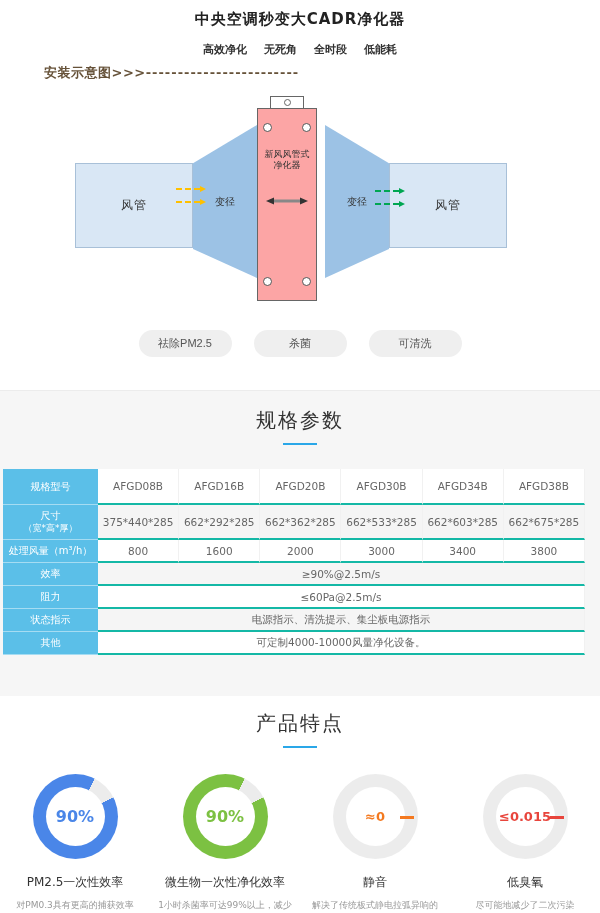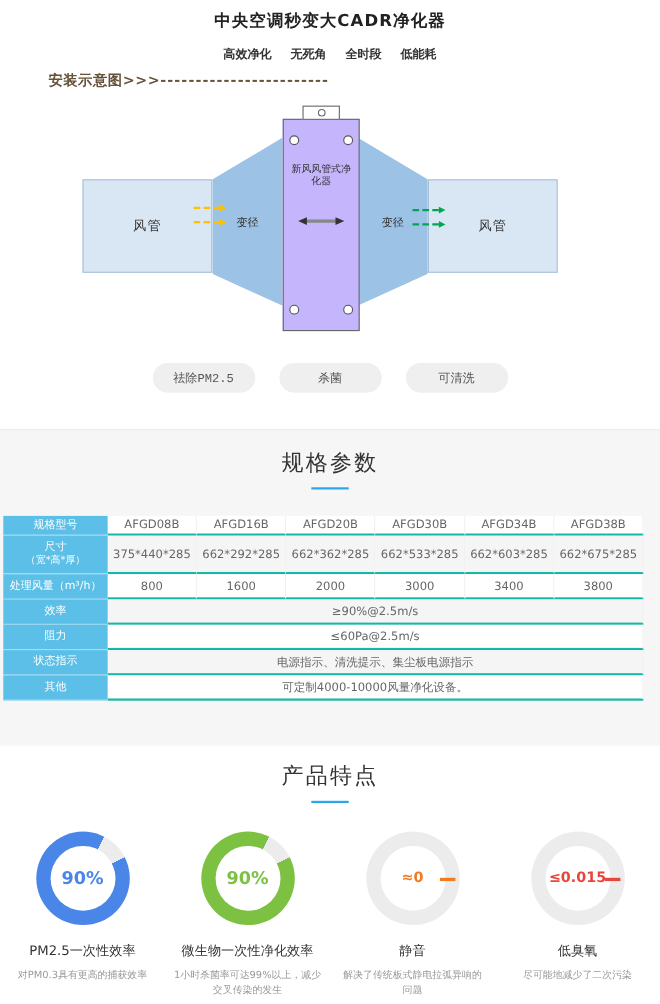--- a/index.html
+++ b/index.html
@@ -25,22 +25,22 @@
     font-size:12px; color:#333; letter-spacing:1px;
   }
   .duct.left { left:75px; } .duct.right { left:389px; }
   .trap {
     position:absolute; width:64px; height:153px; top:39px; background:#9cc2e5;
     display:flex; align-items:center; justify-content:center; font-size:10px; color:#333;
   }
   .trap.left  { left:193px; clip-path:polygon(0 25%, 100% 0, 100% 100%, 0 81%); }
   .trap.right { left:325px; clip-path:polygon(0 0, 100% 25%, 100% 81%, 0 100%); }
   .device {
-    position:absolute; left:257px; top:22px; width:70px; height:193px;
-    background:#c4b5fd; border:1px solid #666; z-index:2;
+    position:absolute; left:257px; top:22px; width:60px; height:193px;
+    background:#fca5a5; border:1px solid #666; z-index:2;
   }
   .device-topbox {
     position:absolute; top:-13px; left:50%; transform:translateX(-50%);
     width:34px; height:13px; background:#fff; border:1px solid #666;
     display:flex; align-items:center; justify-content:center;
   }
   .device-topbox .knob { width:7px; height:7px; border:1px solid #666; border-radius:50%; }
   .bolt { position:absolute; width:9px; height:9px; border:1px solid #555; border-radius:50%; background:#fff; }
   .bolt.tl { left:5px; top:14px; } .bolt.tr { right:5px; top:14px; }
   .bolt.bl { left:5px; bottom:14px; } .bolt.br { right:5px; bottom:14px; }
@@ -58,39 +58,39 @@
     position:absolute; right:0; top:0; width:0; height:0;
     border-left:6px solid #ffc000; border-top:3.5px solid transparent; border-bottom:3.5px solid transparent;
   }
   .dash-arrow.green .line { border-top-color:#00a651; }
   .dash-arrow.green .head { border-left-color:#00a651; }
   
   .tags-row { margin-top:16px; padding-bottom:33px; display:flex; justify-content:center; gap:22px; }
   .tag-pill {
     min-width:93px; height:27px; padding:0 18px; background:#efefef; border:none;
     border-radius:14px; font-size:11px; color:#555; display:flex; align-items:center; justify-content:center;
-    font-family:Liberation Mono, monospace; cursor:pointer;
+    font-family:Liberation Sans, sans-serif; cursor:pointer;
   }
   
   .specs-section { background:#f6f6f6; border-top:1px solid #ececec; padding:16px 0 41px; }
   .section-title { text-align:center; font-size:20px; color:#333; letter-spacing:2px; }
   .section-underline { width:34px; height:2px; background:#2aa7e8; margin:9px auto 0; }
   .spec-table { width:582px; margin:24px auto 0 3px; border-collapse:separate; border-spacing:0; table-layout:fixed; }
   .spec-table td { border-right:1px solid #f1f1f1; border-bottom:2px solid #14b8a6; text-align:center; vertical-align:middle; }
   .spec-table col.label-col { width:95px; }
   .spec-table .rowlabel {
     background:#5bbfe8; color:#fff; font-size:10px; border-right:none;
     border-bottom:1px solid rgba(255,255,255,0.45); line-height:12px;
   }
   .spec-table .rowlabel .sub { font-size:9px; display:block; }
   .row-white td { background:#fff; }
   .row-gray  td { background:#f5f5f5; }
   .row-gray  td.rowlabel, .row-white td.rowlabel { background:#5bbfe8; }
   .spec-table .cell { font-size:10.5px; color:#666; }
-  .r-head td { height:18px; }
+  .r-head td { height:36px; }
   .r-size td { height:35px; }
   .r-thin td { height:23px; }
   
   .features-section { background:#fff; padding-top:14px; }
   .stats-row { margin-top:26px; display:flex; justify-content:center; }
   .stat-item { width:150px; display:flex; flex-direction:column; align-items:center; }
   .donut {
     width:85px; height:85px; border-radius:50%; position:relative;
     background:conic-gradient(from 63deg, var(--ring,#ececec) 0 324deg, #ececec 324deg 360deg);
   }

